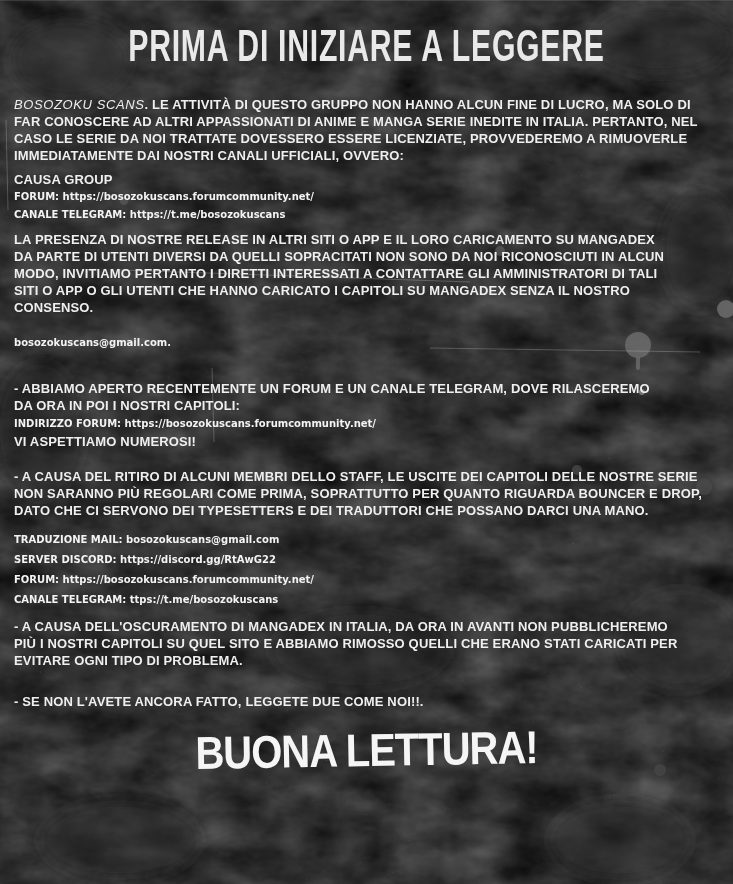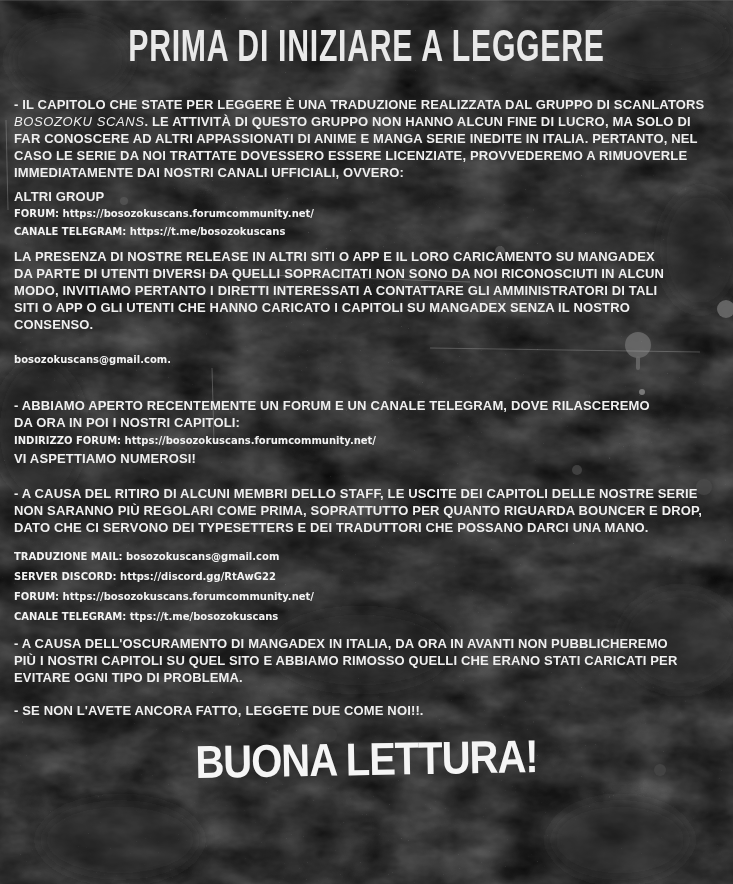--- a/index.html
+++ b/index.html
@@ -54,21 +54,21 @@
   #p-pmsn .hand{line-height:18px;}
   #p-mangadex{margin-top:7px;}
   #p-mail{margin-top:17px;}
   #p-announce{margin-top:28px;}
   #p-announce .hand{line-height:19px;}
   #p-staff{margin-top:18px;}
   #p-contact-intro{margin-top:15px;}
   #p-contacts{margin-top:11px;}
   #p-contacts .hand{line-height:20px;}
   #p-mangadex2{margin-top:8px;}
-  #p-due{margin-top:16px;}
+  #p-due{margin-top:24px;}
   .closing{
     margin-top:14px;
     text-align:center;
     font-size:40px;
     line-height:52px;
     font-weight:700;
     letter-spacing:-1px;
     color:#f5f5f5;
     transform:rotate(-1deg) scaleY(1.15);
     transform-origin:50% 50%;
@@ -136,28 +136,27 @@
     </g>
 
     <rect width="733" height="884" filter="url(#speckle)" opacity="0.5"></rect>
     <rect width="733" height="884" filter="url(#speckle2)" opacity="0.45"></rect>
   </svg>
 
   <div class="content">
 
     <h1 class="title">PRIMA DI INIZIARE A LEGGERE</h1>
 
-    <div class="blk comic" id="p-intro"><span>- IL CAPITOLO CHE STATE PER LEGGERE È UNA TRADUZIONE REALIZZATA DAL GRUPPO DI SCANLATORS
-</span><span class="brand">BOSOZOKU SCANS</span><span>. LE ATTIVITÀ DI QUESTO GRUPPO NON HANNO ALCUN FINE DI LUCRO, MA SOLO DI
+    <div class="blk comic" id="p-intro"><span class="brand">BOSOZOKU SCANS</span><span>. LE ATTIVITÀ DI QUESTO GRUPPO NON HANNO ALCUN FINE DI LUCRO, MA SOLO DI
 FAR CONOSCERE AD ALTRI APPASSIONATI DI ANIME E MANGA SERIE INEDITE IN ITALIA. PERTANTO, NEL
 CASO LE SERIE DA NOI TRATTATE DOVESSERO ESSERE LICENZIATE, PROVVEDEREMO A RIMUOVERLE
 IMMEDIATAMENTE DAI NOSTRI CANALI UFFICIALI, OVVERO:</span></div>
 
     <div class="blk" id="p-pmsn">
-      <div class="comic">ALTRI GROUP</div>
+      <div class="comic">CAUSA GROUP</div>
       <div class="hand">FORUM: https://bosozokuscans.forumcommunity.net/</div>
       <div class="hand">CANALE TELEGRAM: https://t.me/bosozokuscans</div>
     </div>
 
     <div class="blk comic" id="p-mangadex">LA PRESENZA DI NOSTRE RELEASE IN ALTRI SITI O APP E IL LORO CARICAMENTO SU MANGADEX
 DA PARTE DI UTENTI DIVERSI DA QUELLI SOPRACITATI NON SONO DA NOI RICONOSCIUTI IN ALCUN
 MODO, INVITIAMO PERTANTO I DIRETTI INTERESSATI A CONTATTARE GLI AMMINISTRATORI DI TALI
 SITI O APP O GLI UTENTI CHE HANNO CARICATO I CAPITOLI SU MANGADEX SENZA IL NOSTRO
 CONSENSO.</div>
 

